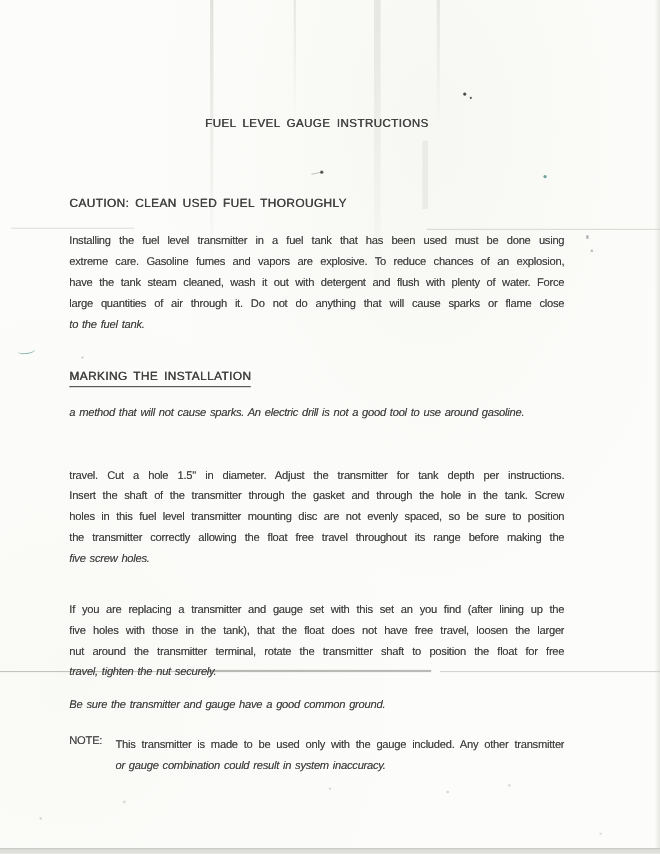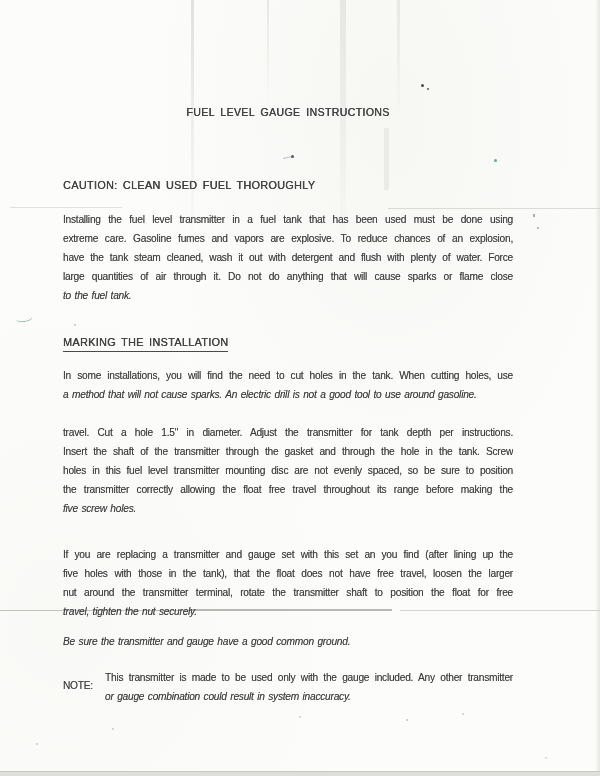--- a/index.html
+++ b/index.html
@@ -27,21 +27,21 @@
   .marking{top:336px;}
   .marking .underlined{display:inline-block;border-bottom:1.2px solid #4a4a4a;padding-bottom:3px;}
   .para{font-size:10.2px;letter-spacing:-0.25px;word-spacing:1px;color:#3e3e3e;
         text-shadow:0 0 0.35px rgba(62,62,62,0.55);}
   .p1{top:210px;}
   .p2{top:366px;}
   .p3{top:423px;}
   .p4{top:545px;}
   .p5{top:632px;}
   .note{top:668px;display:flex;}
-  .note-label{width:42px;flex:none;margin-top:12px;}
+  .note-label{width:42px;flex:none;}
   .note-body{flex:1;}
   .line{text-align:justify;height:19px;line-height:19px;overflow:hidden;}
   .line::after{content:"";display:inline-block;width:100%;height:0;}
   .line.nojust{text-align:left;font-style:italic;}
   .line.nojust::after{content:none;}
   
   .crease,.speck{position:absolute;pointer-events:none;}
 </style>
 </head>
 <body>
@@ -87,21 +87,20 @@
       <div class="line">have the tank steam cleaned, wash it out with detergent and flush with plenty of water.  Force</div>
       <div class="line">large quantities of air through it.  Do not do anything that will cause sparks or flame close</div>
       <div class="line nojust">to the fuel tank.</div>
     </div>
 
   <div class="abs heading marking">
     <span class="underlined">MARKING THE INSTALLATION</span>
   </div>
 
   <div class="abs para p2">
-      <div class="line">In some installations, you will find the need to cut holes in the tank.  When cutting holes, use</div>
       <div class="line nojust">a method that will not cause sparks.  An electric drill is not a good tool to use around gasoline.</div>
     </div>
 
   <div class="abs para p3">
       <div class="line">travel.  Cut a hole 1.5" in diameter.  Adjust the transmitter for tank depth per instructions.</div>
       <div class="line">Insert the shaft of the transmitter through the gasket and through the hole in the tank.  Screw</div>
       <div class="line">holes in this fuel level transmitter mounting disc are not evenly spaced, so be sure to position</div>
       <div class="line">the transmitter correctly allowing the float free travel throughout its range before making the</div>
       <div class="line nojust">five screw holes.</div>
     </div>

